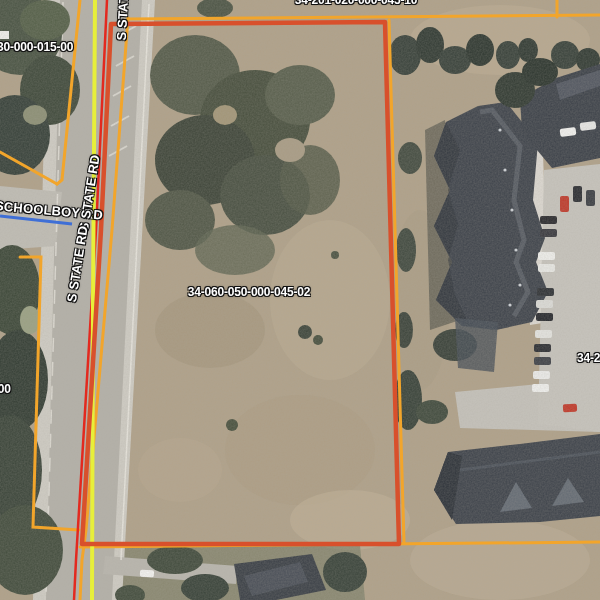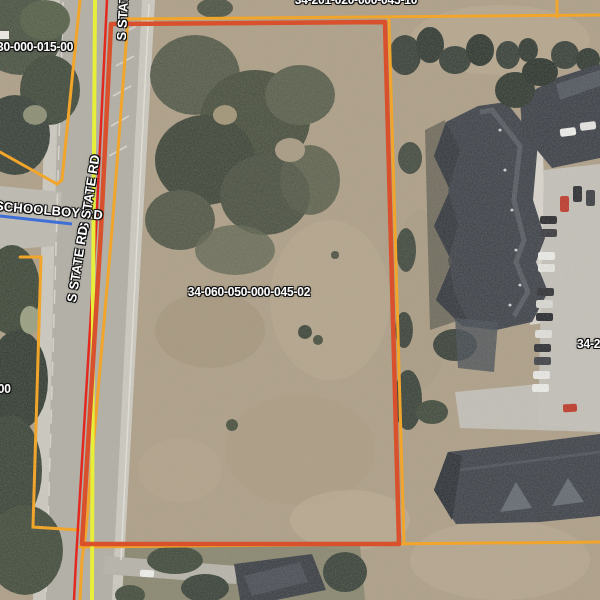--- a/index.html
+++ b/index.html
@@ -220,17 +220,17 @@
 <div class="map-label road-lbl lbl-center" style="left:49px;top:211px;transform:translate(-50%,-50%) rotate(5deg);">SCHOOLBOY RD</div>
 
 <div class="map-label road-lbl lbl-center" style="left:124px;top:2px;transform:translate(-50%,-50%) rotate(-87deg);">S STATE RD</div>
 
 <div class="map-label road-lbl lbl-center" style="left:90px;top:193px;transform:translate(-50%,-50%) rotate(-81deg);">S STATE RD</div>
 
 <div class="map-label road-lbl lbl-center" style="left:78px;top:264px;transform:translate(-50%,-50%) rotate(-81deg);">S STATE RD</div>
 
 <div class="map-label lbl-center" style="left:249px;top:293px;">34-060-050-000-045-02</div>
 
-<div class="map-label" style="left:577px;top:338px;">34-2</div>
+<div class="map-label" style="left:577px;top:352px;">34-2</div>
 
 <div class="map-label" style="left:-6px;top:383px;">-00</div>
 
 </div>
 
 </body></html>

